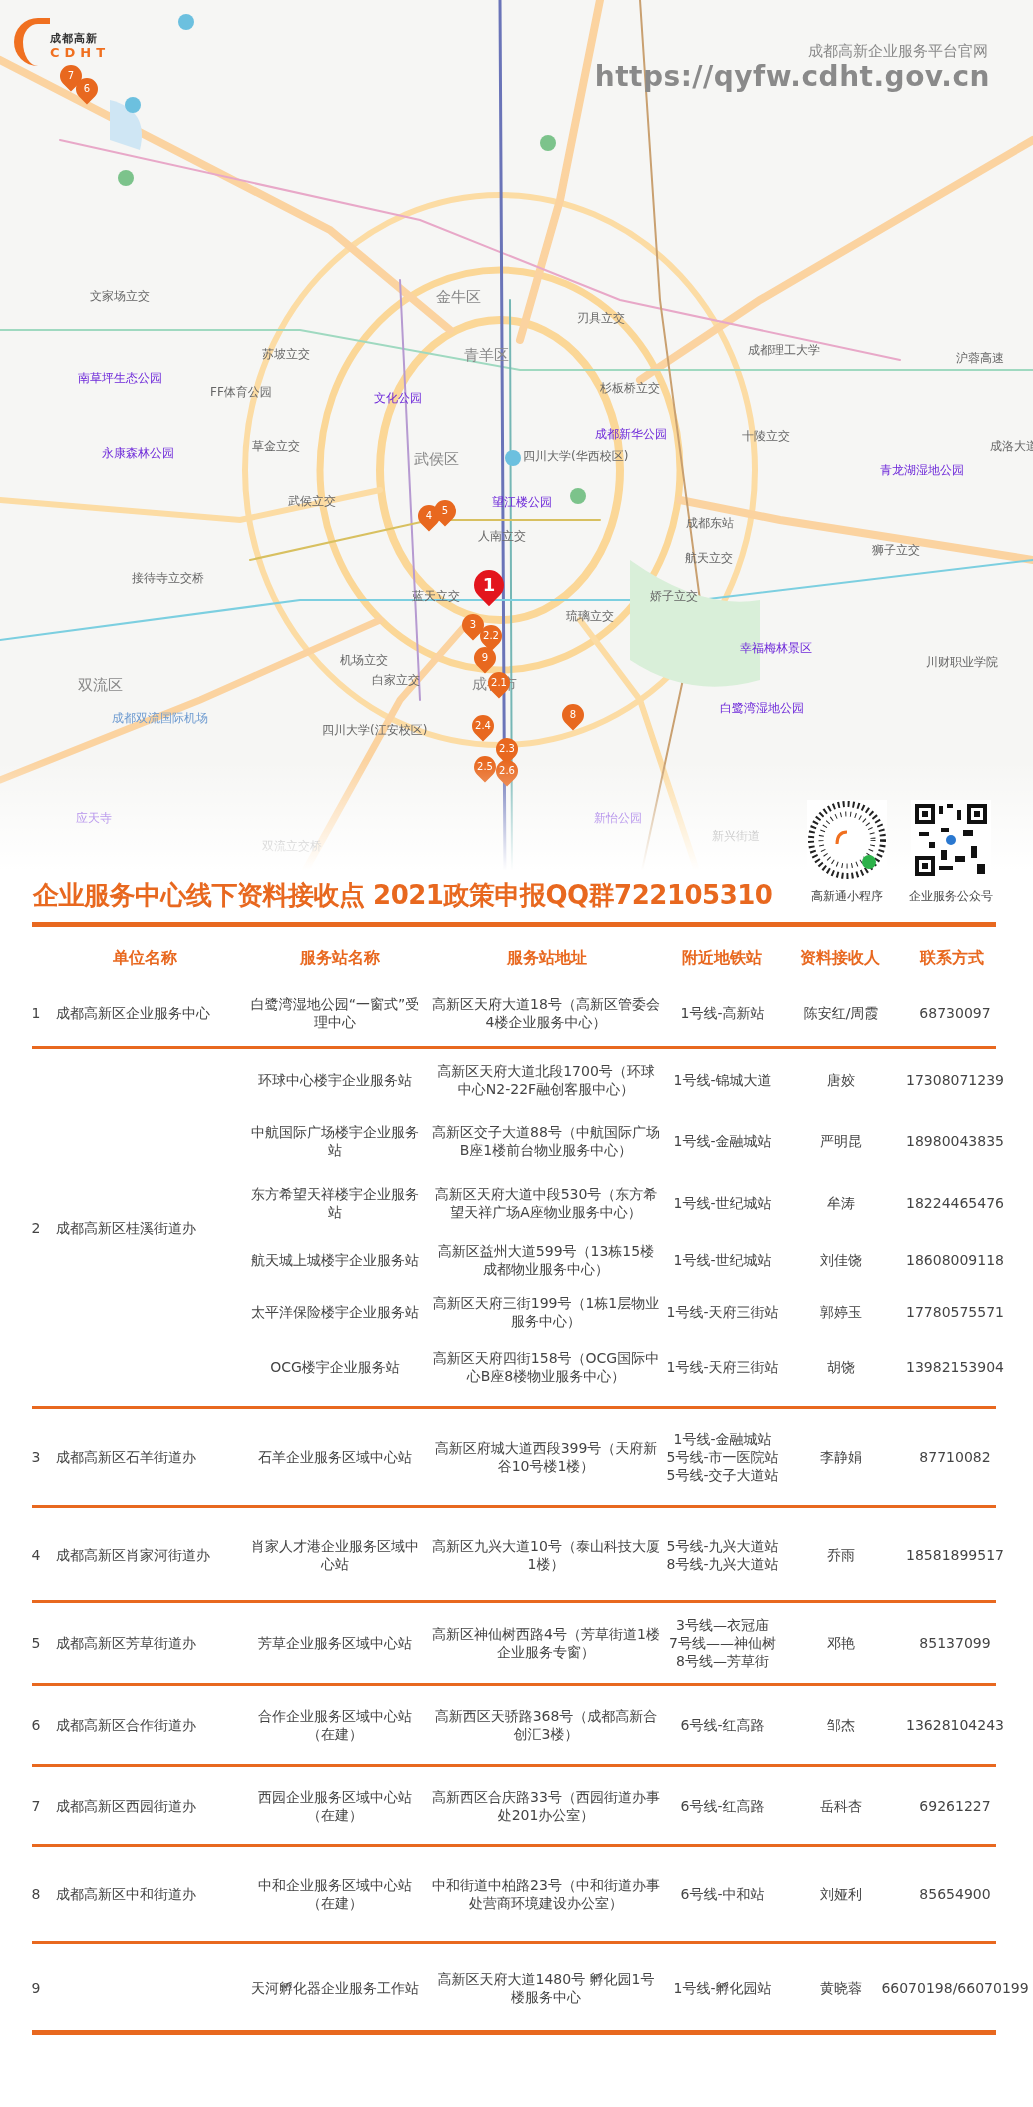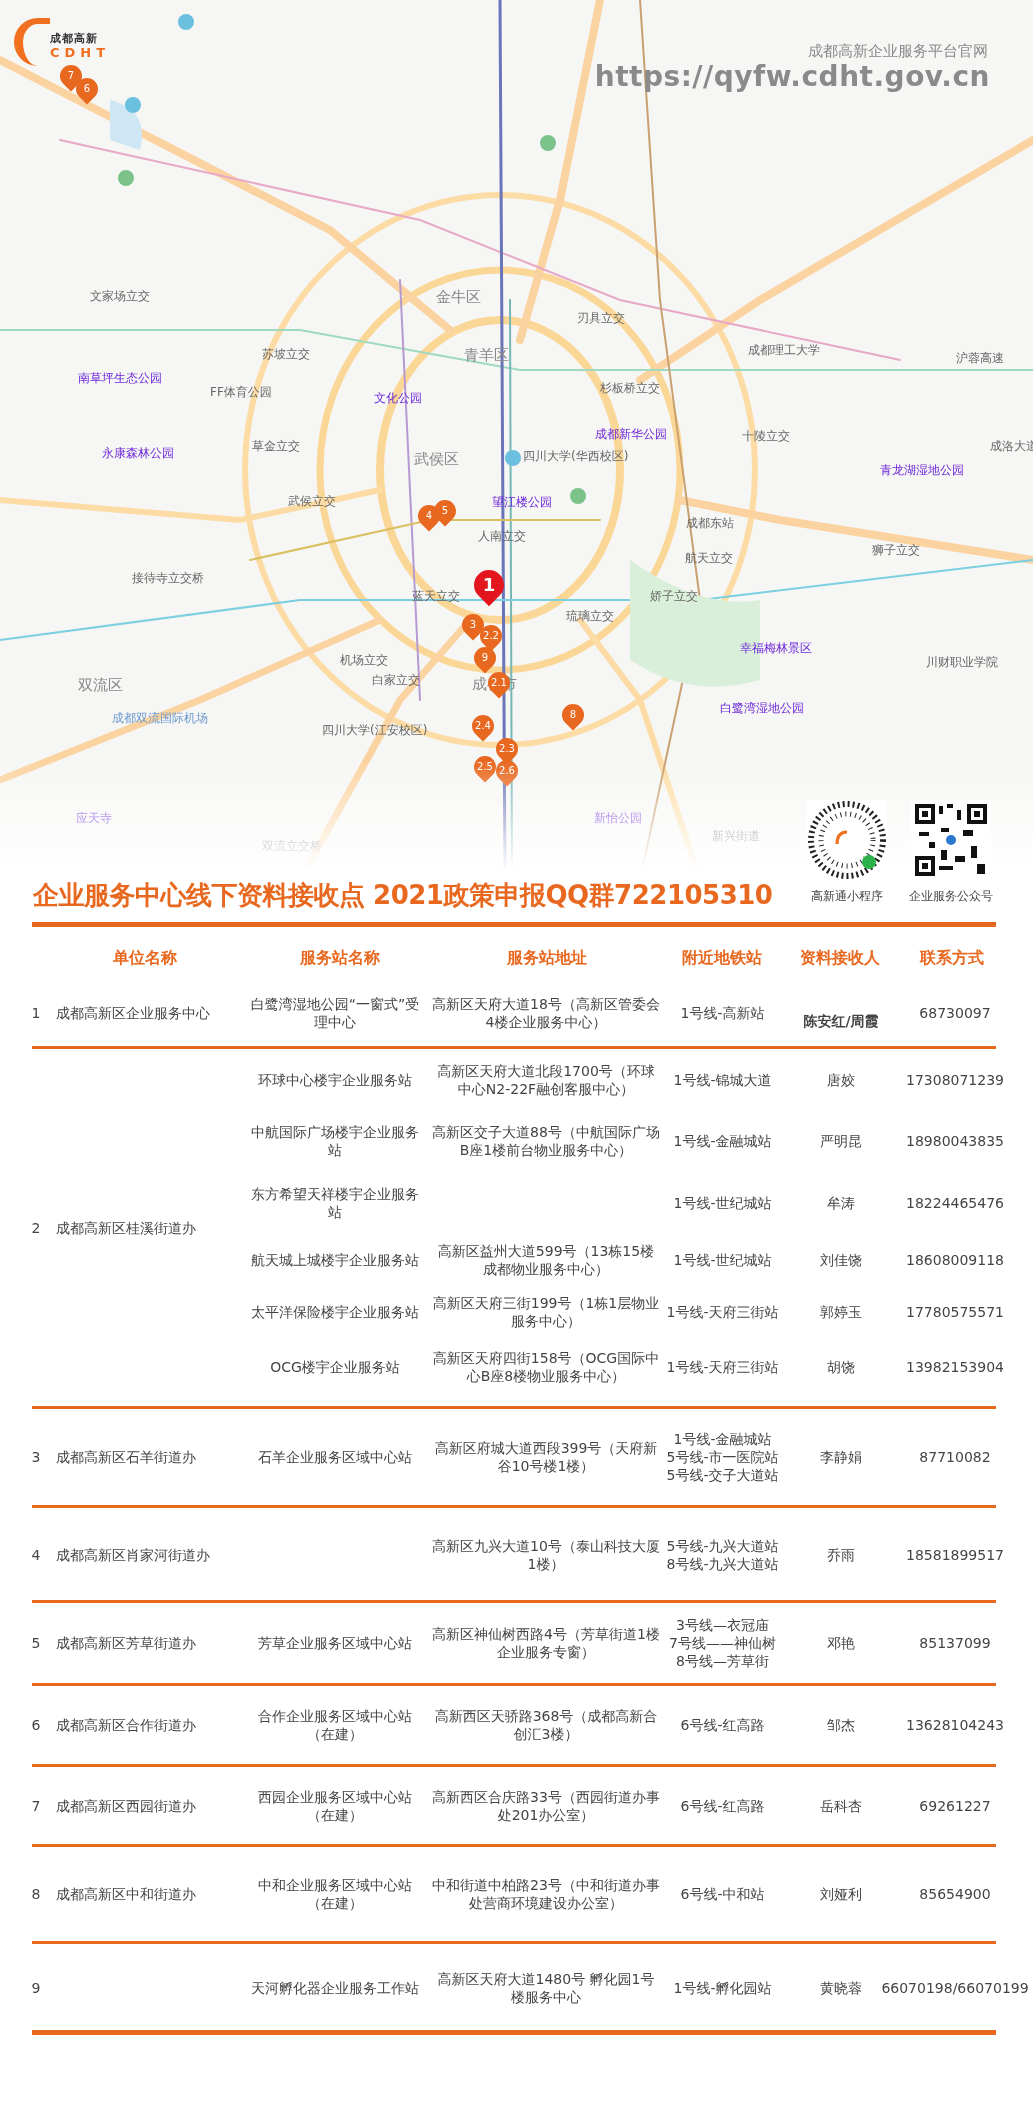--- a/index.html
+++ b/index.html
@@ -249,21 +249,21 @@
     <div class="hr" style="top: 1844px; height: 3px;"></div>
     <div class="hr" style="top: 1941px; height: 3px;"></div>
     <div class="hr" style="top: 2030px; height: 5px;"></div>
     <div class="row" style="top: 982px; height: 62px;">
       <div class="cell c-no" style="top: 0px; height: 62px; white-space: pre-line;">1</div>
       <div class="cell c-unit" style="top: 0px; height: 62px; white-space: pre-line;">成都高新区企业服务中心</div>
       <div class="sub" style="top: 0px; height: 62px;">
         <div class="cell c-station" style="top: 0px; height: 62px; white-space: pre-line;">白鹭湾湿地公园“一窗式”受理中心</div>
         <div class="cell c-addr" style="top: 0px; height: 62px; white-space: pre-line;">高新区天府大道18号（高新区管委会4楼企业服务中心）</div>
         <div class="cell c-metro" style="top: 0px; height: 62px; white-space: pre-line;">1号线-高新站</div>
-        <div class="cell c-person" style="top: 8px; height: 62px; white-space: pre-line; font-weight: bold;">陈安红/周霞</div>
+        <div class="cell c-person" style="top: 0px; height: 62px; white-space: pre-line;">陈安红/周霞</div>
         <div class="cell c-phone" style="top: 0px; height: 62px; white-space: pre-line;">68730097</div>
       </div>
     </div>
     <div class="row" style="top: 1050px; height: 356px;">
       <div class="cell c-no" style="top: 0px; height: 356px; white-space: pre-line;">2</div>
       <div class="cell c-unit" style="top: 0px; height: 356px; white-space: pre-line;">成都高新区桂溪街道办</div>
       <div class="sub" style="top: 0px; height: 60px;">
         <div class="cell c-station" style="top: 0px; height: 60px; white-space: pre-line;">环球中心楼宇企业服务站</div>
         <div class="cell c-addr" style="top: 0px; height: 60px; white-space: pre-line;">高新区天府大道北段1700号（环球中心N2-22F融创客服中心）</div>
         <div class="cell c-metro" style="top: 0px; height: 60px; white-space: pre-line;">1号线-锦城大道</div>
@@ -272,20 +272,21 @@
       </div>
       <div class="sub" style="top: 60px; height: 62px;">
         <div class="cell c-station" style="top: 0px; height: 62px; white-space: pre-line;">中航国际广场楼宇企业服务站</div>
         <div class="cell c-addr" style="top: 0px; height: 62px; white-space: pre-line;">高新区交子大道88号（中航国际广场B座1楼前台物业服务中心）</div>
         <div class="cell c-metro" style="top: 0px; height: 62px; white-space: pre-line;">1号线-金融城站</div>
         <div class="cell c-person" style="top: 0px; height: 62px; white-space: pre-line;">严明昆</div>
         <div class="cell c-phone" style="top: 0px; height: 62px; white-space: pre-line;">18980043835</div>
       </div>
       <div class="sub" style="top: 122px; height: 62px;">
         <div class="cell c-station" style="top: 0px; height: 62px; white-space: pre-line;">东方希望天祥楼宇企业服务站</div>
+        <div class="cell c-addr" style="top: 0px; height: 62px; white-space: pre-line;">高新区天府大道中段530号（东方希望天祥广场A座物业服务中心）</div>
         <div class="cell c-metro" style="top: 0px; height: 62px; white-space: pre-line;">1号线-世纪城站</div>
         <div class="cell c-person" style="top: 0px; height: 62px; white-space: pre-line;">牟涛</div>
         <div class="cell c-phone" style="top: 0px; height: 62px; white-space: pre-line;">18224465476</div>
       </div>
       <div class="sub" style="top: 184px; height: 52px;">
         <div class="cell c-station" style="top: 0px; height: 52px; white-space: pre-line;">航天城上城楼宇企业服务站</div>
         <div class="cell c-addr" style="top: 0px; height: 52px; white-space: pre-line;">高新区益州大道599号（13栋15楼成都物业服务中心）</div>
         <div class="cell c-metro" style="top: 0px; height: 52px; white-space: pre-line;">1号线-世纪城站</div>
         <div class="cell c-person" style="top: 0px; height: 52px; white-space: pre-line;">刘佳饶</div>
         <div class="cell c-phone" style="top: 0px; height: 52px; white-space: pre-line;">18608009118</div>
@@ -315,20 +316,21 @@
 5号线-市一医院站
 5号线-交子大道站</div>
         <div class="cell c-person" style="top: 0px; height: 94px; white-space: pre-line;">李静娟</div>
         <div class="cell c-phone" style="top: 0px; height: 94px; white-space: pre-line;">87710082</div>
       </div>
     </div>
     <div class="row" style="top: 1510px; height: 90px;">
       <div class="cell c-no" style="top: 0px; height: 90px; white-space: pre-line;">4</div>
       <div class="cell c-unit" style="top: 0px; height: 90px; white-space: pre-line;">成都高新区肖家河街道办</div>
       <div class="sub" style="top: 0px; height: 90px;">
+        <div class="cell c-station" style="top: 0px; height: 90px; white-space: pre-line;">肖家人才港企业服务区域中心站</div>
         <div class="cell c-addr" style="top: 0px; height: 90px; white-space: pre-line;">高新区九兴大道10号（泰山科技大厦1楼）</div>
         <div class="cell c-metro" style="top: 0px; height: 90px; white-space: pre-line;">5号线-九兴大道站
 8号线-九兴大道站</div>
         <div class="cell c-person" style="top: 0px; height: 90px; white-space: pre-line;">乔雨</div>
         <div class="cell c-phone" style="top: 0px; height: 90px; white-space: pre-line;">18581899517</div>
       </div>
     </div>
     <div class="row" style="top: 1604px; height: 78px;">
       <div class="cell c-no" style="top: 0px; height: 78px; white-space: pre-line;">5</div>
       <div class="cell c-unit" style="top: 0px; height: 78px; white-space: pre-line;">成都高新区芳草街道办</div>

